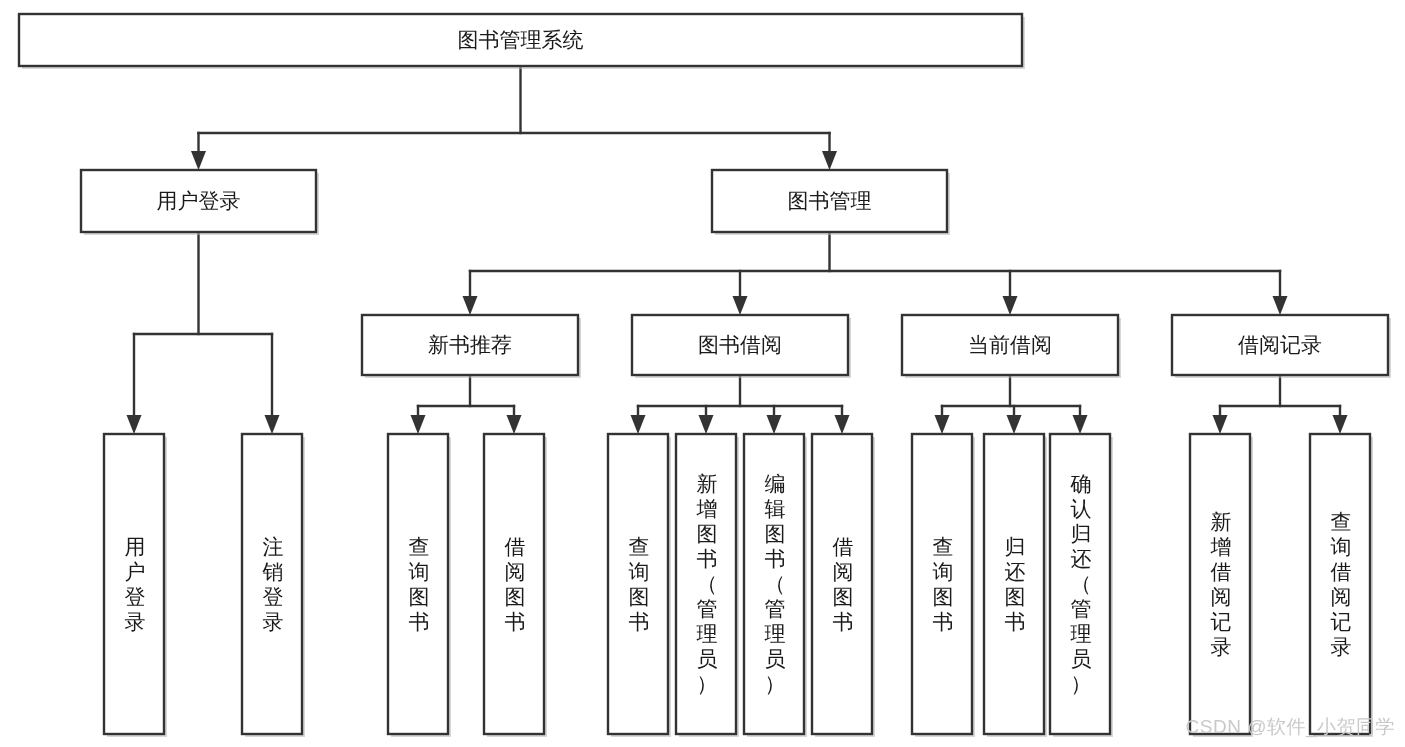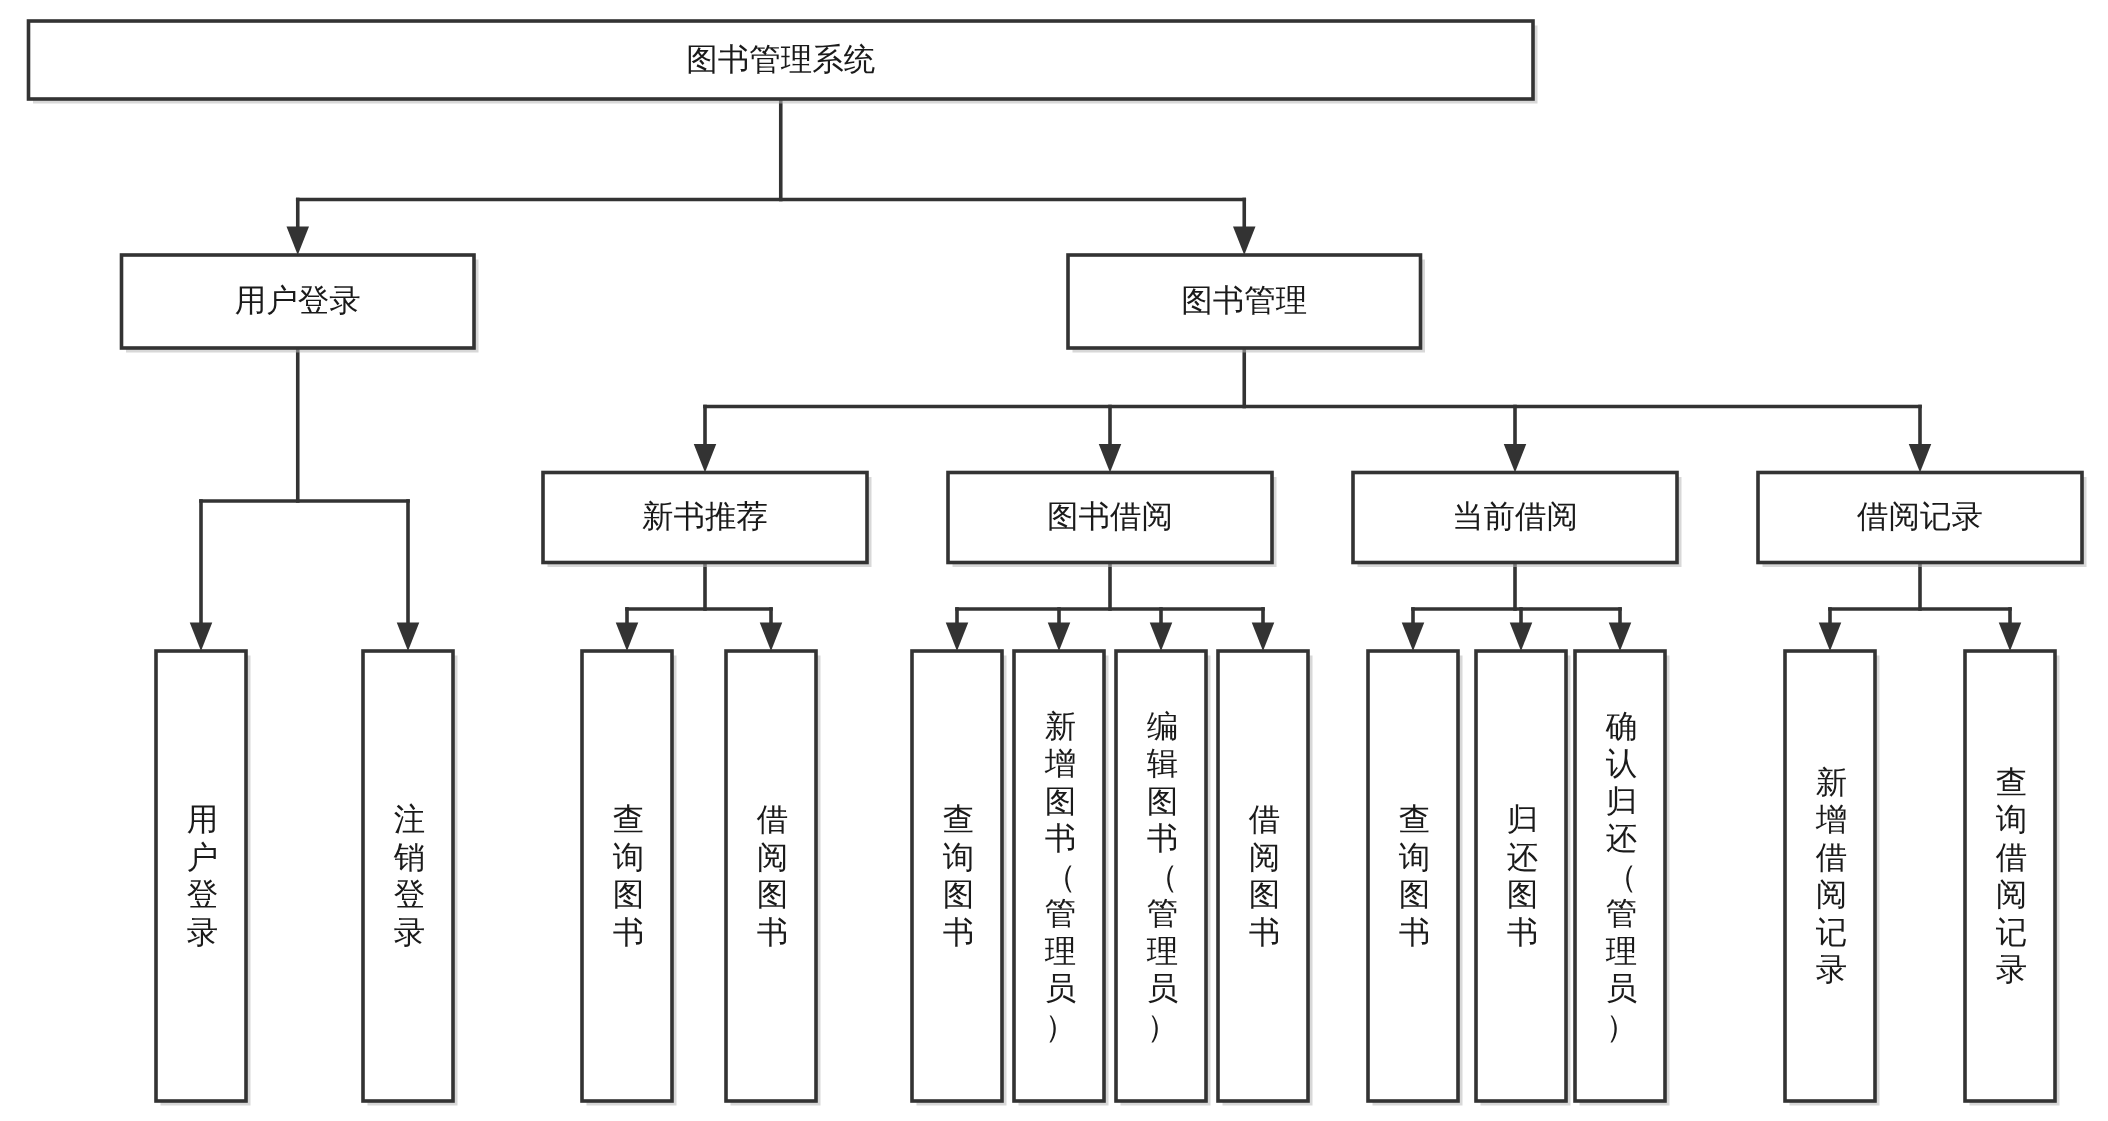--- a/index.html
+++ b/index.html
@@ -225,13 +225,14 @@
           <rect x="1190" y="434" width="60" height="300" class="node-box"></rect>
           <text x="1221" class="node-label-v"><tspan x="1221" y="528.5">新</tspan><tspan x="1221" y="553.5">增</tspan><tspan x="1221" y="578.5">借</tspan><tspan x="1221" y="603.5">阅</tspan><tspan x="1221" y="628.5">记</tspan><tspan x="1221" y="653.5">录</tspan></text>
         </g>
         <g>
           <rect x="1313" y="437" width="60" height="300" class="node-shadow"></rect>
           <rect x="1310" y="434" width="60" height="300" class="node-box"></rect>
           <text x="1341" class="node-label-v"><tspan x="1341" y="528.5">查</tspan><tspan x="1341" y="553.5">询</tspan><tspan x="1341" y="578.5">借</tspan><tspan x="1341" y="603.5">阅</tspan><tspan x="1341" y="628.5">记</tspan><tspan x="1341" y="653.5">录</tspan></text>
         </g>
       </g>
   </svg>
+  <div class="watermark">CSDN @软件_小贺同学</div>
 </div>
 
 </body></html>

